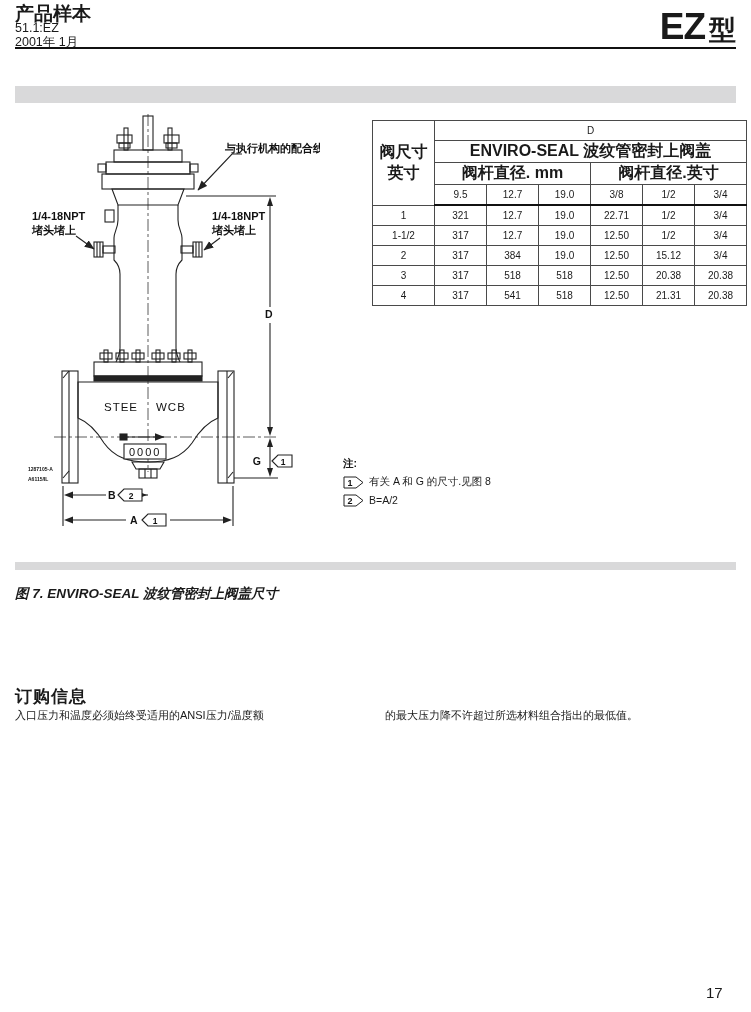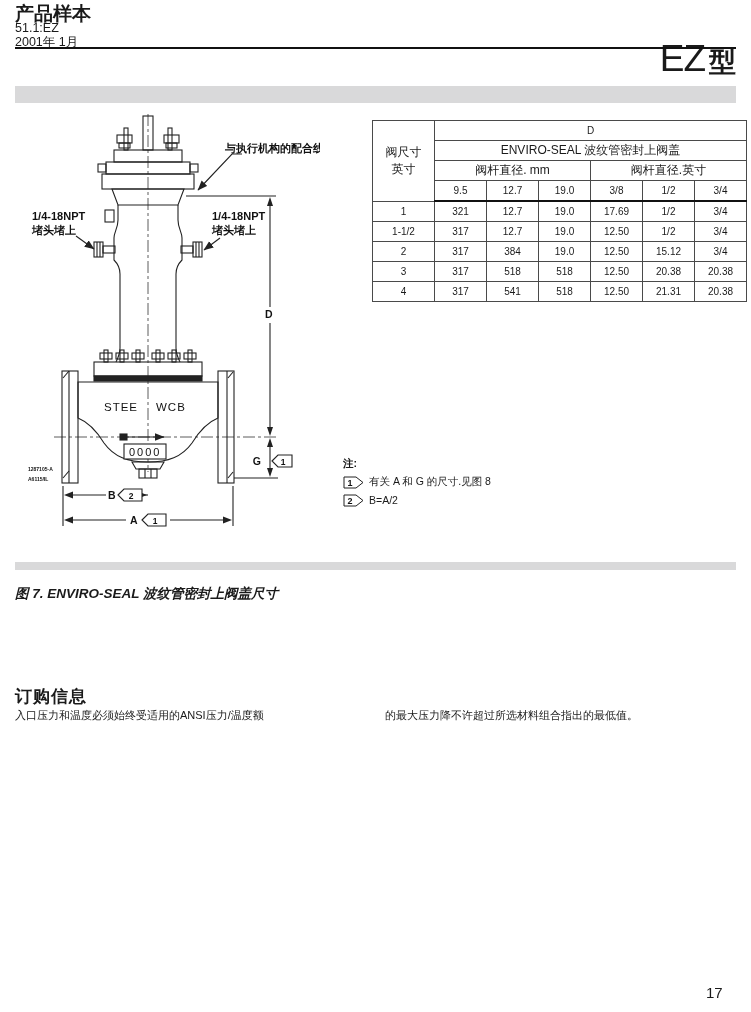--- a/index.html
+++ b/index.html
@@ -5,31 +5,31 @@
   html,body{margin:0;padding:0;}
   body{
     width:751px;height:1012px;position:relative;background:#ffffff;
     font-family:"Liberation Sans",sans-serif;color:#1a1a1a;overflow:hidden;
   }
   .abs{position:absolute;}
   
   .hdr-line1{font-size:19px;font-weight:bold;line-height:15px;}
   .hdr-line2,.hdr-line3{font-size:12.5px;line-height:14px;}
   .model-wrap{display:flex;align-items:flex-end;gap:4px;}
-  .model-ez{font-size:37px;font-weight:normal;line-height:34px;letter-spacing:-1px;margin-top:32px;}
+  .model-ez{font-size:37px;font-weight:bold;line-height:34px;letter-spacing:-1px;}
   .model-suffix{font-size:27px;font-weight:bold;line-height:27px;}
   .hrule{height:2px;background:#111;}
   .graybar{background:#d9d9da;}
   
   table.dims{border-collapse:collapse;table-layout:fixed;}
   table.dims th,table.dims td{
     border:1px solid #4a4a4a;text-align:center;vertical-align:middle;
     font-size:10px;padding:0;height:19px;white-space:nowrap;
   }
-  table.dims th.cn{font-weight:normal;font-size:12px;}
+  table.dims th.cn{font-weight:bold;font-size:16px;}
   table.dims th.num{font-weight:normal;}
   table.dims td{font-weight:normal;}
   tr.thickline th{border-bottom:2.5px solid #111;}
   
   .note-title{font-size:10.5px;font-weight:bold;margin-bottom:2px;}
   .note-item{display:flex;align-items:center;gap:5px;height:18px;font-size:10.5px;}
   
   .fig-caption{font-size:13.5px;font-style:italic;font-weight:bold;}
   .order-heading{font-size:17px;font-weight:bold;letter-spacing:1px;margin-top:16px;}
   .bodycol{font-size:11px;line-height:28px;}
@@ -242,21 +242,21 @@
       <th class="num">19.0</th>
       <th class="num">3/8</th>
       <th class="num">1/2</th>
       <th class="num">3/4</th>
     </tr>
     <tr>
       <td>1</td>
       <td>321</td>
       <td>12.7</td>
       <td>19.0</td>
-      <td>17.69</td>
+      <td>22.71</td>
       <td>1/2</td>
       <td>3/4</td>
     </tr>
     <tr>
       <td>1-1/2</td>
       <td>317</td>
       <td>12.7</td>
       <td>19.0</td>
       <td>12.50</td>
       <td>1/2</td>

